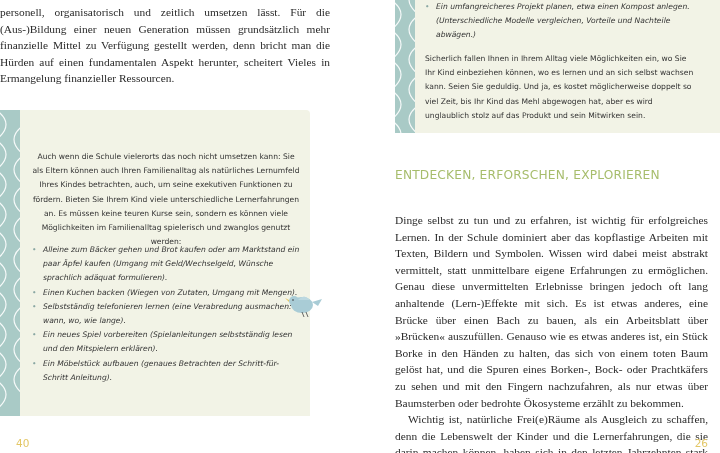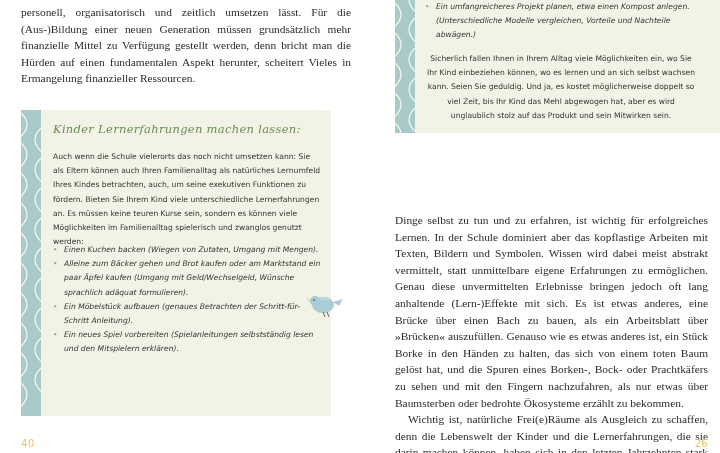--- a/index.html
+++ b/index.html
@@ -1,20 +1,20 @@
 <!DOCTYPE html>
 <html><head>
 <meta charset="utf-8">
 <style>
   * { box-sizing: border-box; margin: 0; padding: 0; }
   html, body { width: 720px; height: 453px; background: #ffffff; overflow: hidden; }
   body { position: relative; font-family: "Liberation Serif", serif; color: #2b2b2b; }
 
   .page { position: absolute; top: 0; height: 453px; width: 360px; background: #fff; }
-  .page-left { left: 0; margin-left: 21px; }
+  .page-left { left: 0; }
   .page-right { left: 360px; }
 
   
   .serif-text {
     font-family: "Liberation Serif", serif;
     font-size: 11.4px;
     line-height: 16.6px;
     text-align: justify;
     hyphens: manual;
     color: #2a2a2a;
@@ -42,47 +42,47 @@
     font-size: 11.5px;
     color: #6b8a55;
     letter-spacing: 0.3px;
   }
   .sans-text {
     font-family: "DejaVu Sans", sans-serif;
     font-size: 7.6px;
     line-height: 14.2px;
     color: #333;
   }
-  .box-intro { position: absolute; left: 32px; top: 40px; width: 268px; }
+  .box-intro { position: absolute; left: 32px; top: 40px; width: 268px; text-align: center; }
   .box-list { position: absolute; left: 32px; top: 133px; width: 270px; list-style: none; }
   .box-list li { position: relative; padding-left: 11px; font-style: italic; }
   .box-list li::before {
     content: "•"; position: absolute; left: 0; top: 0; font-style: normal; color: #8aa7a3;
   }
 
   .right-box-list { position: absolute; left: 30px; top: 0px; width: 270px; list-style: none; }
   .right-box-list li { position: relative; padding-left: 11px; font-style: italic; }
   .right-box-list li::before { content: "•"; position: absolute; left: 0; top: 0; font-style: normal; color: #8aa7a3; }
-  .right-box-para { position: absolute; left: 30px; top: 52px; width: 272px; text-align: center; }
+  .right-box-para { position: absolute; left: 30px; top: 52px; width: 272px; }
 
   .section-heading {
     position: absolute; left: 35px; top: 168px;
     font-family: "DejaVu Sans", sans-serif;
     font-size: 12.2px; line-height: 15.5px;
     color: #a7bd6c;
     letter-spacing: 0.2px;
     font-weight: normal;
   }
   .right-body { position: absolute; left: 35px; top: 212px; width: 313px; }
   .right-body p.indent { text-indent: 13px; }
 
   .page-number {
     position: absolute; top: 437px;
     font-family: "DejaVu Sans", sans-serif;
-    font-size: 10.5px; color: #e3c766;
+    font-size: 10.5px; color: #e3c766; padding-left: 16px;
   }
   .pn-left { left: 0; }
   .pn-right { right: 12px; }
 
   .bird { position: absolute; left: 284px; top: 290px; width: 40px; height: 30px; }
 </style>
 </head>
 <body>
 
 <div class="page page-left">
@@ -90,27 +90,27 @@
 
   <div class="infobox left-box">
     <div class="strip">
       <svg width="20" height="306" viewBox="0 0 20 306">
         <g fill="none" stroke="#ffffff" stroke-width="1.2" opacity="0.9">
           <path d="M-4 0 Q16 14 -4 30 M-4 30 Q16 44 -4 60 M-4 60 Q16 74 -4 90 M-4 90 Q16 104 -4 120 M-4 120 Q16 134 -4 150 M-4 150 Q16 164 -4 180 M-4 180 Q16 194 -4 210 M-4 210 Q16 224 -4 240 M-4 240 Q16 254 -4 270 M-4 270 Q16 284 -4 300"></path>
           <path d="M24 15 Q4 29 24 45 M24 45 Q4 59 24 75 M24 75 Q4 89 24 105 M24 105 Q4 119 24 135 M24 135 Q4 149 24 165 M24 165 Q4 179 24 195 M24 195 Q4 209 24 225 M24 225 Q4 239 24 255 M24 255 Q4 269 24 285"></path>
         </g>
       </svg>
     </div>
-    <div class="box-title">Kinder Lernerfahrungen machen lassen:</div>
     <div class="sans-text box-intro">Auch wenn die Schule vielerorts das noch nicht umsetzen kann: Sie als Eltern können auch Ihren Familienalltag als natürliches Lernumfeld Ihres Kindes betrachten, auch, um seine exekutiven Funktionen zu fördern. Bieten Sie Ihrem Kind viele unterschiedliche Lernerfahrungen an. Es müssen keine teuren Kurse sein, sondern es können viele Möglichkeiten im Familienalltag spielerisch und zwanglos genutzt werden:</div>
     <ul class="sans-text box-list">
+      <li>Alleine zum Bäcker gehen und Brot kaufen oder am Marktstand ein paar Äpfel kaufen (Umgang mit Geld/Wechselgeld, Wünsche sprachlich adäquat formulieren).</li>
       <li>Einen Kuchen backen (Wiegen von Zutaten, Umgang mit Mengen).</li>
-      <li>Alleine zum Bäcker gehen und Brot kaufen oder am Marktstand ein paar Äpfel kaufen (Umgang mit Geld/Wechselgeld, Wünsche sprachlich adäquat formulieren).</li>
+      <li>Selbstständig telefonieren lernen (eine Verabredung ausmachen: wann, wo, wie lange).</li>
+      <li>Ein neues Spiel vorbereiten (Spielanleitungen selbstständig lesen und den Mitspielern erklären).</li>
       <li>Ein Möbelstück aufbauen (genaues Betrachten der Schritt-für-Schritt Anleitung).</li>
-      <li>Ein neues Spiel vorbereiten (Spielanleitungen selbstständig lesen und den Mitspielern erklären).</li>
     </ul>
   </div>
 
   <svg class="bird" viewBox="0 0 40 30">
     <ellipse cx="18" cy="15" rx="11" ry="8" fill="#a9ccd6"></ellipse>
     <circle cx="10" cy="11" r="5" fill="#a9ccd6"></circle>
     <path d="M28 12 L38 9 L34 16 Z" fill="#a9ccd6"></path>
     <path d="M14 10 Q20 3 26 10" fill="#bcd8e0"></path>
     <path d="M5 10 L1 8 L5 12 Z" fill="#e3c766"></path>
     <circle cx="9" cy="10" r="0.8" fill="#333"></circle>
@@ -130,21 +130,21 @@
         </g>
       </svg>
     </div>
     <ul class="sans-text right-box-list">
       <li>Ein umfangreicheres Projekt planen, etwa einen Kompost anlegen. (Unterschiedliche Modelle vergleichen, Vorteile und Nachteile abwägen.)</li>
     </ul>
     <div class="sans-text right-box-para">Sicherlich fallen Ihnen in Ihrem Alltag viele Möglichkeiten ein, wo Sie Ihr Kind einbeziehen können, wo es lernen und an sich selbst wachsen kann. Seien Sie geduldig. Und ja, es kostet möglicherweise doppelt so viel Zeit, bis Ihr Kind das Mehl abgewogen hat, aber es wird unglaublich stolz auf das Produkt und sein Mitwirken sein.</div>
   </div>
 
   <h2 class="section-heading">
-    <br>
+    <span>ENTDECKEN, ERFORSCHEN, EXPLORIEREN</span><br>
   </h2>
 
   <div class="serif-text right-body">
     <p>Dinge selbst zu tun und zu erfahren, ist wichtig für erfolgreiches Lernen. In der Schule dominiert aber das kopflastige Arbeiten mit Texten, Bildern und Symbolen. Wissen wird dabei meist abstrakt vermittelt, statt unmittelbare eigene Erfahrungen zu ermöglichen. Genau diese unvermittelten Erlebnisse bringen jedoch oft lang anhaltende (Lern-)Effekte mit sich. Es ist etwas anderes, eine Brücke über einen Bach zu bauen, als ein Arbeitsblatt über »Brücken« auszufüllen. Genauso wie es etwas anderes ist, ein Stück Borke in den Händen zu halten, das sich von einem toten Baum gelöst hat, und die Spuren eines Borken-, Bock- oder Prachtkäfers zu sehen und mit den Fingern nachzufahren, als nur etwas über Baumsterben oder bedrohte Ökosysteme erzählt zu bekommen.</p>
     <p class="indent">Wichtig ist, natürliche Frei(e)Räume als Ausgleich zu schaffen, denn die Lebenswelt der Kinder und die Lernerfahrungen, die sie darin machen können, haben sich in den letzten Jahrzehnten stark verändert. Kinder brauchen Begegnungen oder das Lernen aus erster Hand, Primärerfahrungen – und nicht nur</p>
   </div>
 
   <div class="page-number pn-right">26</div>
 </div>
 

